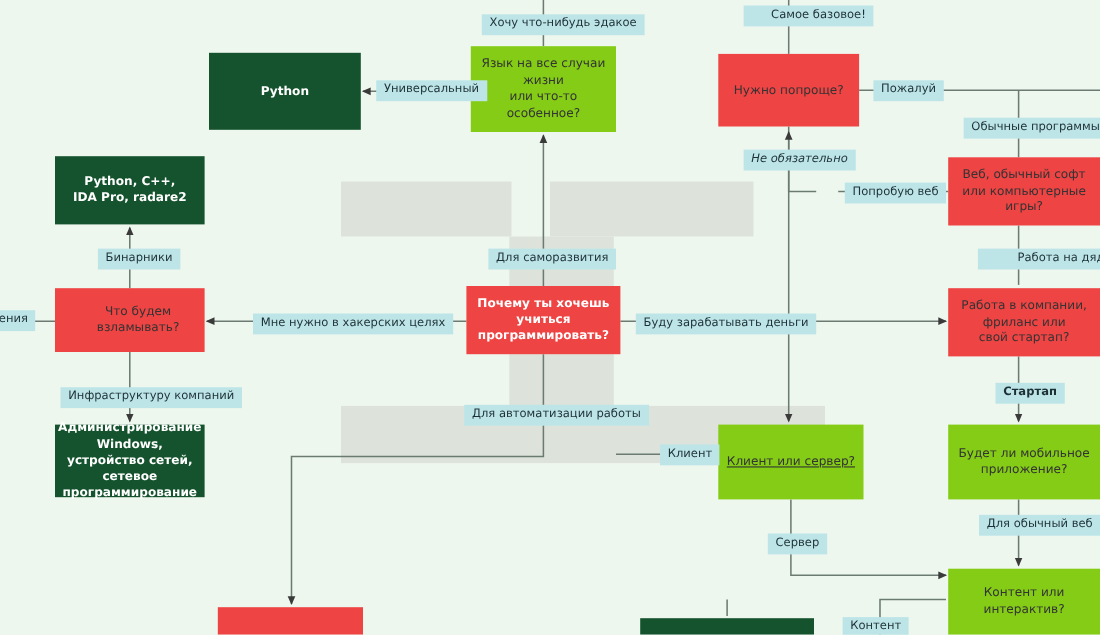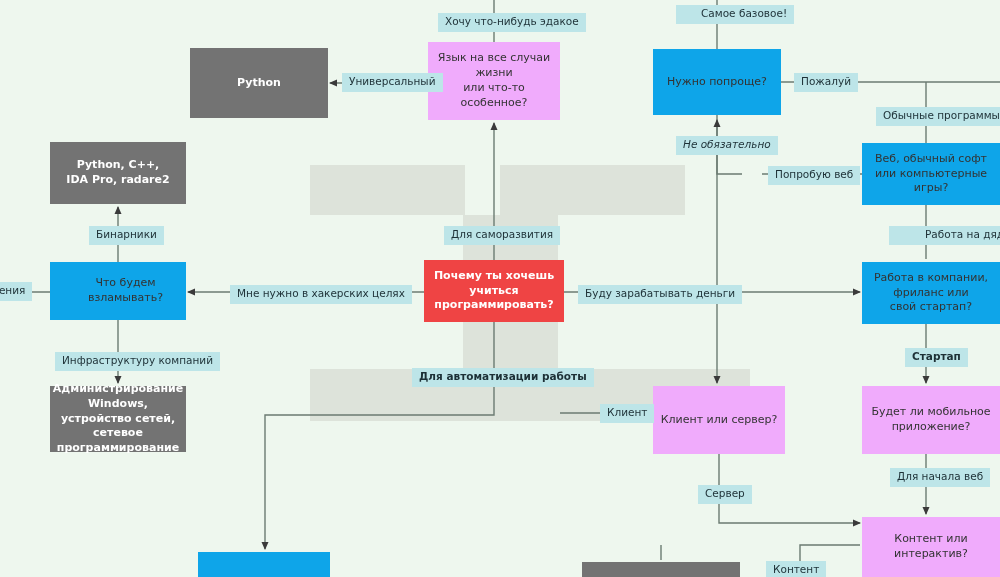--- a/index.html
+++ b/index.html
@@ -17,24 +17,24 @@
 
   .node{
     position:absolute;
     display:flex;align-items:center;justify-content:center;
     text-align:center;
     box-sizing:border-box;
     line-height:1.35;
     white-space:pre-line;
     padding:4px 6px;
   }
-  .n-blue{background:#737373;color:#ffffff;font-size:11px;font-weight:bold;}
-  .n-yellow{background:#0ea5e9;color:#333333;font-size:11px;}
+  .n-blue{background:#14532d;color:#ffffff;font-size:11px;font-weight:bold;}
+  .n-yellow{background:#ef4444;color:#333333;font-size:11px;}
   .n-red{background:#ef4444;color:#ffffff;font-size:11px;font-weight:bold;}
-  .n-white{background:#f0abfc;color:#333333;font-size:11px;}
+  .n-white{background:#84cc16;color:#333333;font-size:11px;}
 
   .elabel{
     position:absolute;
     background:#bde5e8;
     color:#1d3036;
     font-size:10.5px;
     padding:3px 7px 4px 7px;
     white-space:nowrap;
     box-sizing:border-box;
     line-height:1.1;
@@ -128,42 +128,42 @@
 Windows, устройство сетей,
 сетевое программирование</span></div>
       <div class="node n-yellow" style="left: 653px; top: 49px; width: 128px; height: 66px;"><span>Нужно попроще?</span></div>
       <div class="node n-yellow" style="left: 862px; top: 143px; width: 138px; height: 62px;"><span>Веб, обычный софт
 или компьютерные игры?</span></div>
       <div class="node n-yellow" style="left: 862px; top: 262px; width: 138px; height: 62px;"><span>Работа в компании,
 фриланс или
 свой стартап?</span></div>
       <div class="node n-white" style="left: 862px; top: 386px; width: 138px; height: 68px;"><span>Будет ли мобильное
 приложение?</span></div>
-      <div class="node n-white" style="left: 653px; top: 386px; width: 132px; height: 68px;"><span>Клиент или сервер?</span></div>
+      <div class="node n-white" style="left: 653px; top: 386px; width: 132px; height: 68px; text-decoration: underline;"><span>Клиент или сервер?</span></div>
       <div class="node n-white" style="left: 862px; top: 517px; width: 138px; height: 60px;"><span>Контент или интерактив?</span></div>
       <div class="node n-yellow" style="left: 198px; top: 552px; width: 132px; height: 25px;"><span></span></div>
       <div class="node n-blue" style="left: 582px; top: 562px; width: 158px; height: 15px;"><span></span></div>
     </div>
 
   <div id="labels">
       <div class="elabel" style="left: 438px; top: 13px;">Хочу что-нибудь эдакое</div>
       <div class="elabel" style="left: 342px; top: 73px;">Универсальный</div>
       <div class="elabel" style="left: 89px; top: 226px;">Бинарники</div>
       <div class="elabel" style="left: -24px; top: 282px;">ожения</div>
       <div class="elabel" style="left: 230px; top: 285px;">Мне нужно в хакерских целях</div>
       <div class="elabel" style="left: 55px; top: 352px;">Инфраструктуру компаний</div>
       <div class="elabel" style="left: 444px; top: 226px;">Для саморазвития</div>
-      <div class="elabel" style="left: 412px; top: 368px; font-weight: bold;">Для автоматизации работы</div>
+      <div class="elabel" style="left: 422px; top: 368px;">Для автоматизации работы</div>
       <div class="elabel" style="left: 578px; top: 285px;">Буду зарабатывать деньги</div>
       <div class="elabel" style="left: 676px; top: 5px; padding-left: 25px;">Самое базовое!</div>
       <div class="elabel" style="left: 794px; top: 73px;">Пожалуй</div>
       <div class="elabel" style="left: 676px; top: 136px; font-style: italic;">Не обязательно</div>
       <div class="elabel" style="left: 768px; top: 166px;">Попробую веб</div>
       <div class="elabel" style="left: 876px; top: 107px;">Обычные программы</div>
       <div class="elabel" style="left: 889px; top: 226px; padding-left: 36px;">Работа на дядю</div>
       <div class="elabel" style="left: 905px; top: 348px; font-weight: bold;">Стартап</div>
       <div class="elabel" style="left: 600px; top: 404px;">Клиент</div>
       <div class="elabel" style="left: 698px; top: 485px;">Сервер</div>
-      <div class="elabel" style="left: 890px; top: 468px;">Для начала веб</div>
+      <div class="elabel" style="left: 890px; top: 468px;">Для обычный веб</div>
       <div class="elabel" style="left: 766px; top: 561px;">Контент</div>
     </div>
 
 </div>
 
 </body></html>

